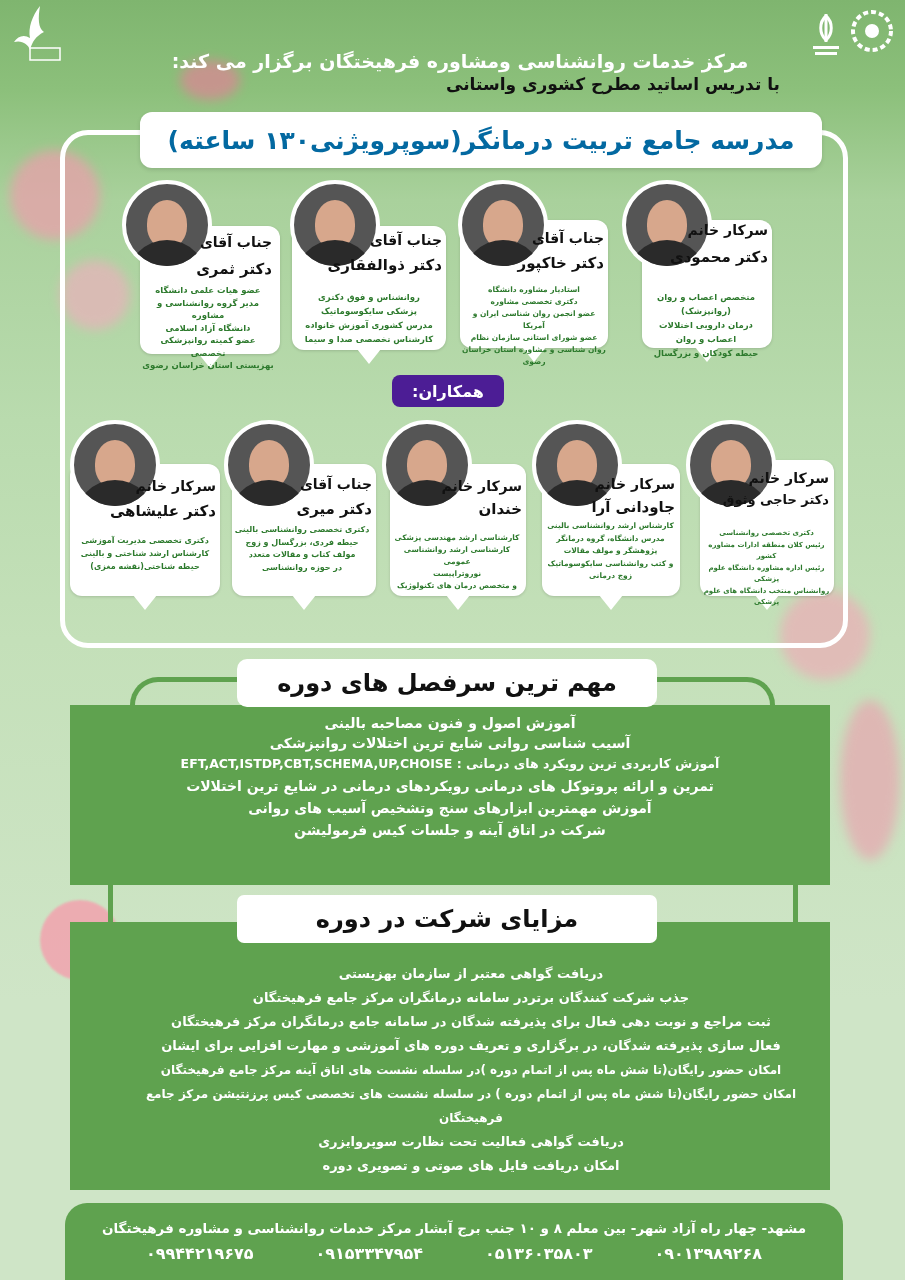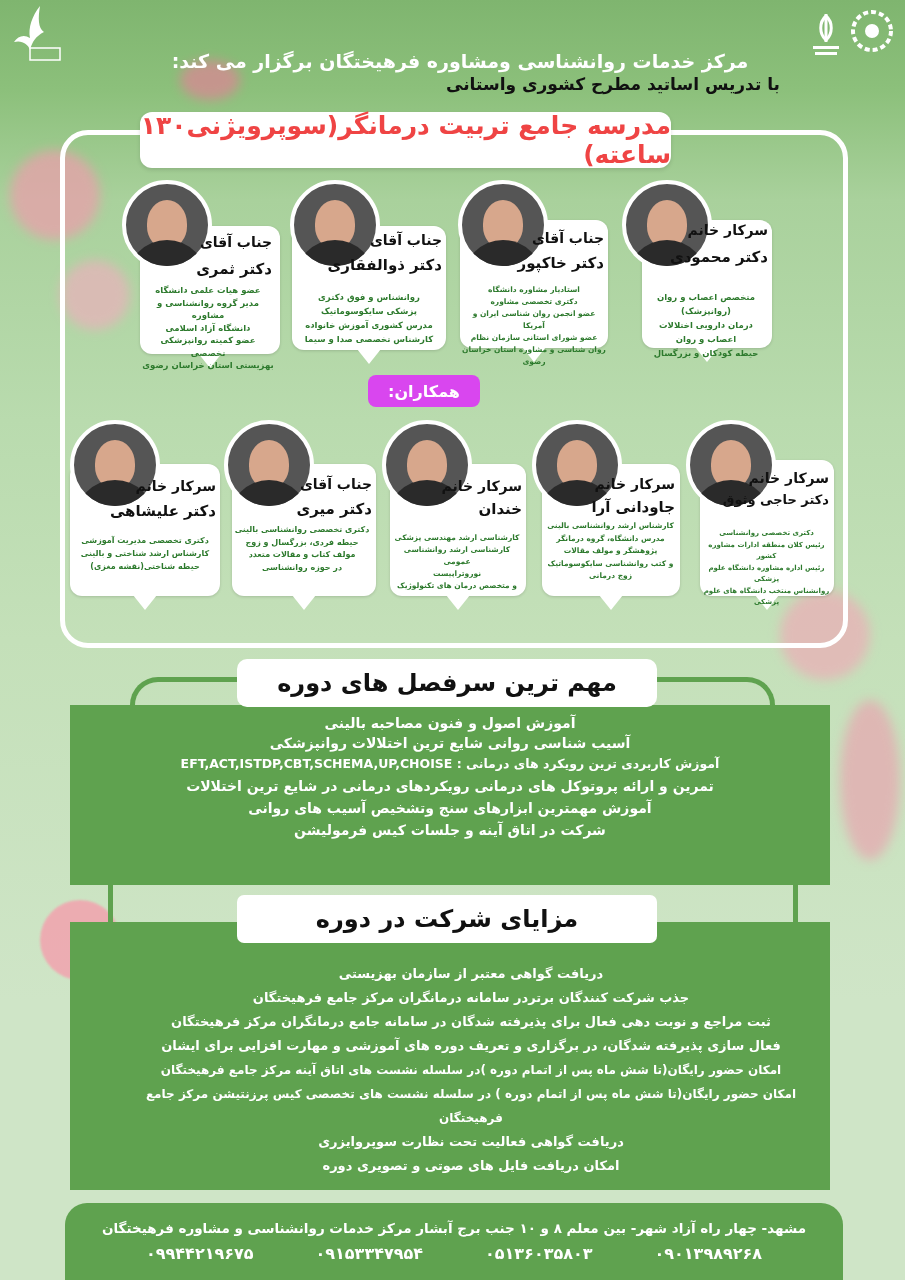--- a/index.html
+++ b/index.html
@@ -26,24 +26,24 @@
   .subtitle {
     position: absolute; top: 74px; left: 360px; width: 420px;
     color: #111; font-weight: bold; font-size: 17px; text-align: right;
   }
   
   .frame {
     position: absolute; top: 130px; left: 60px; width: 788px; height: 518px;
     border: 5px solid #fff; border-radius: 28px;
   }
   .main-title {
-    position: absolute; top: 112px; left: 140px; width: 531px; height: 56px;
+    position: absolute; top: 112px; left: 140px; width: 682px; height: 56px;
     background: #fff; border-radius: 12px;
     display: flex; align-items: center; justify-content: center;
-    font-size: 25px; font-weight: bold; color: #ef4444;
+    font-size: 25px; font-weight: bold; color: #0369a1;
     box-shadow: 0 2px 4px rgba(0,0,0,.12);
   }
   .card { position: absolute; }
   .card .photo {
     position: absolute; width: 90px; height: 90px; border-radius: 50%;
     border: 4px solid #fff; background: #555; overflow: hidden;
   }
   .card .photo .face {
     position: absolute; width: 40px; height: 48px; left: 21px; top: 16px;
     border-radius: 50% 50% 45% 45%; background: #d7a78c;
@@ -65,22 +65,22 @@
     position: absolute; color: #111; font-weight: bold; font-size: 14px; white-space: nowrap;
   }
   .card .name {
     position: absolute; color: #111; font-weight: bold; font-size: 15px; white-space: nowrap;
   }
   .card .desc {
     position: absolute; left: 6px; right: 6px; text-align: center;
     color: #2d7a2d; font-size: 8.5px; line-height: 14px; font-weight: bold;
   }
   .colleagues-label {
-    position: absolute; top: 375px; left: 368px; width: 112px; height: 32px;
-    background: #d946ef; border-radius: 8px; color: #fff;
+    position: absolute; top: 375px; left: 392px; width: 112px; height: 32px;
+    background: #4c1d95; border-radius: 8px; color: #fff;
     font-size: 16px; font-weight: bold;
     display: flex; align-items: center; justify-content: center;
   }
   
   .section-bracket {
     position: absolute; border: 5px solid #5fa24f; border-bottom: none;
     border-radius: 28px 28px 0 0;
   }
   .section-box {
     position: absolute; left: 70px; width: 760px; background: #5fa24f;

